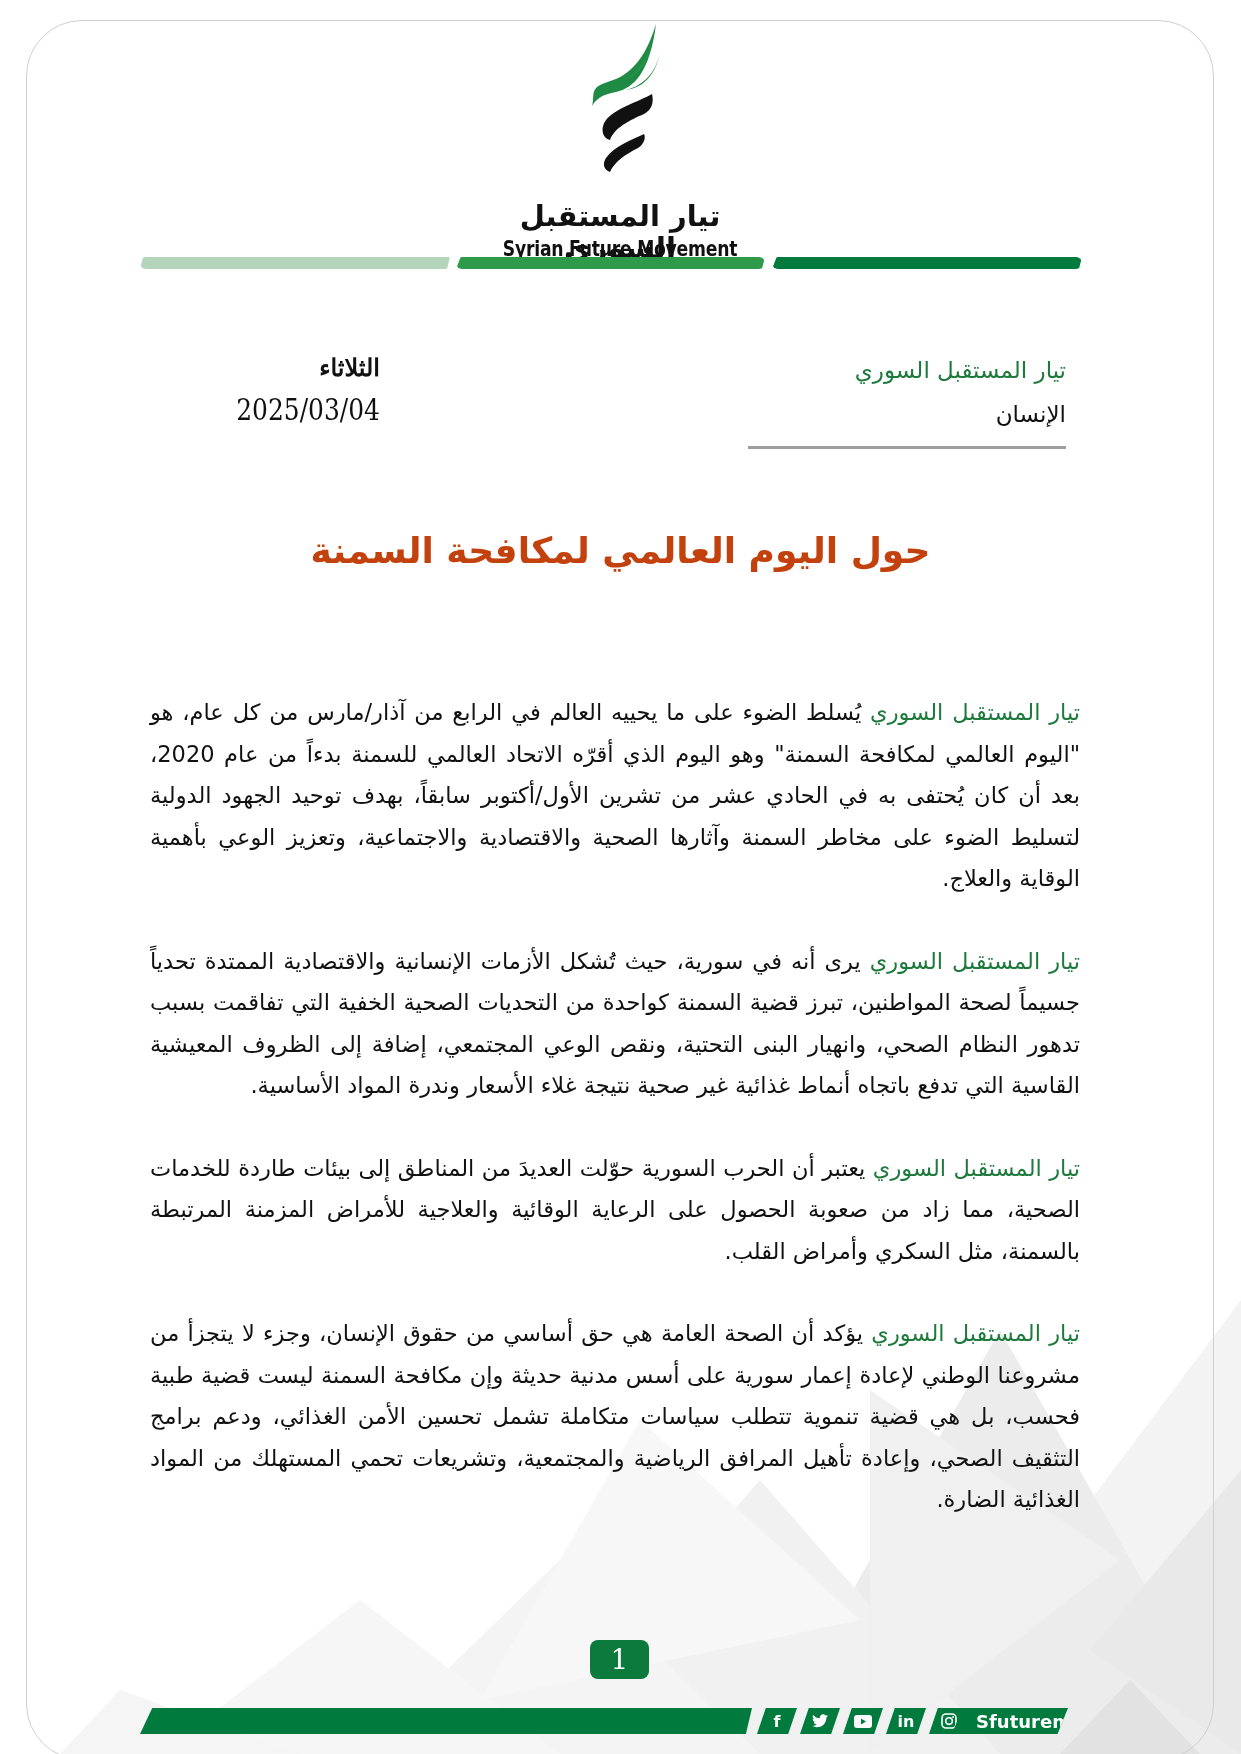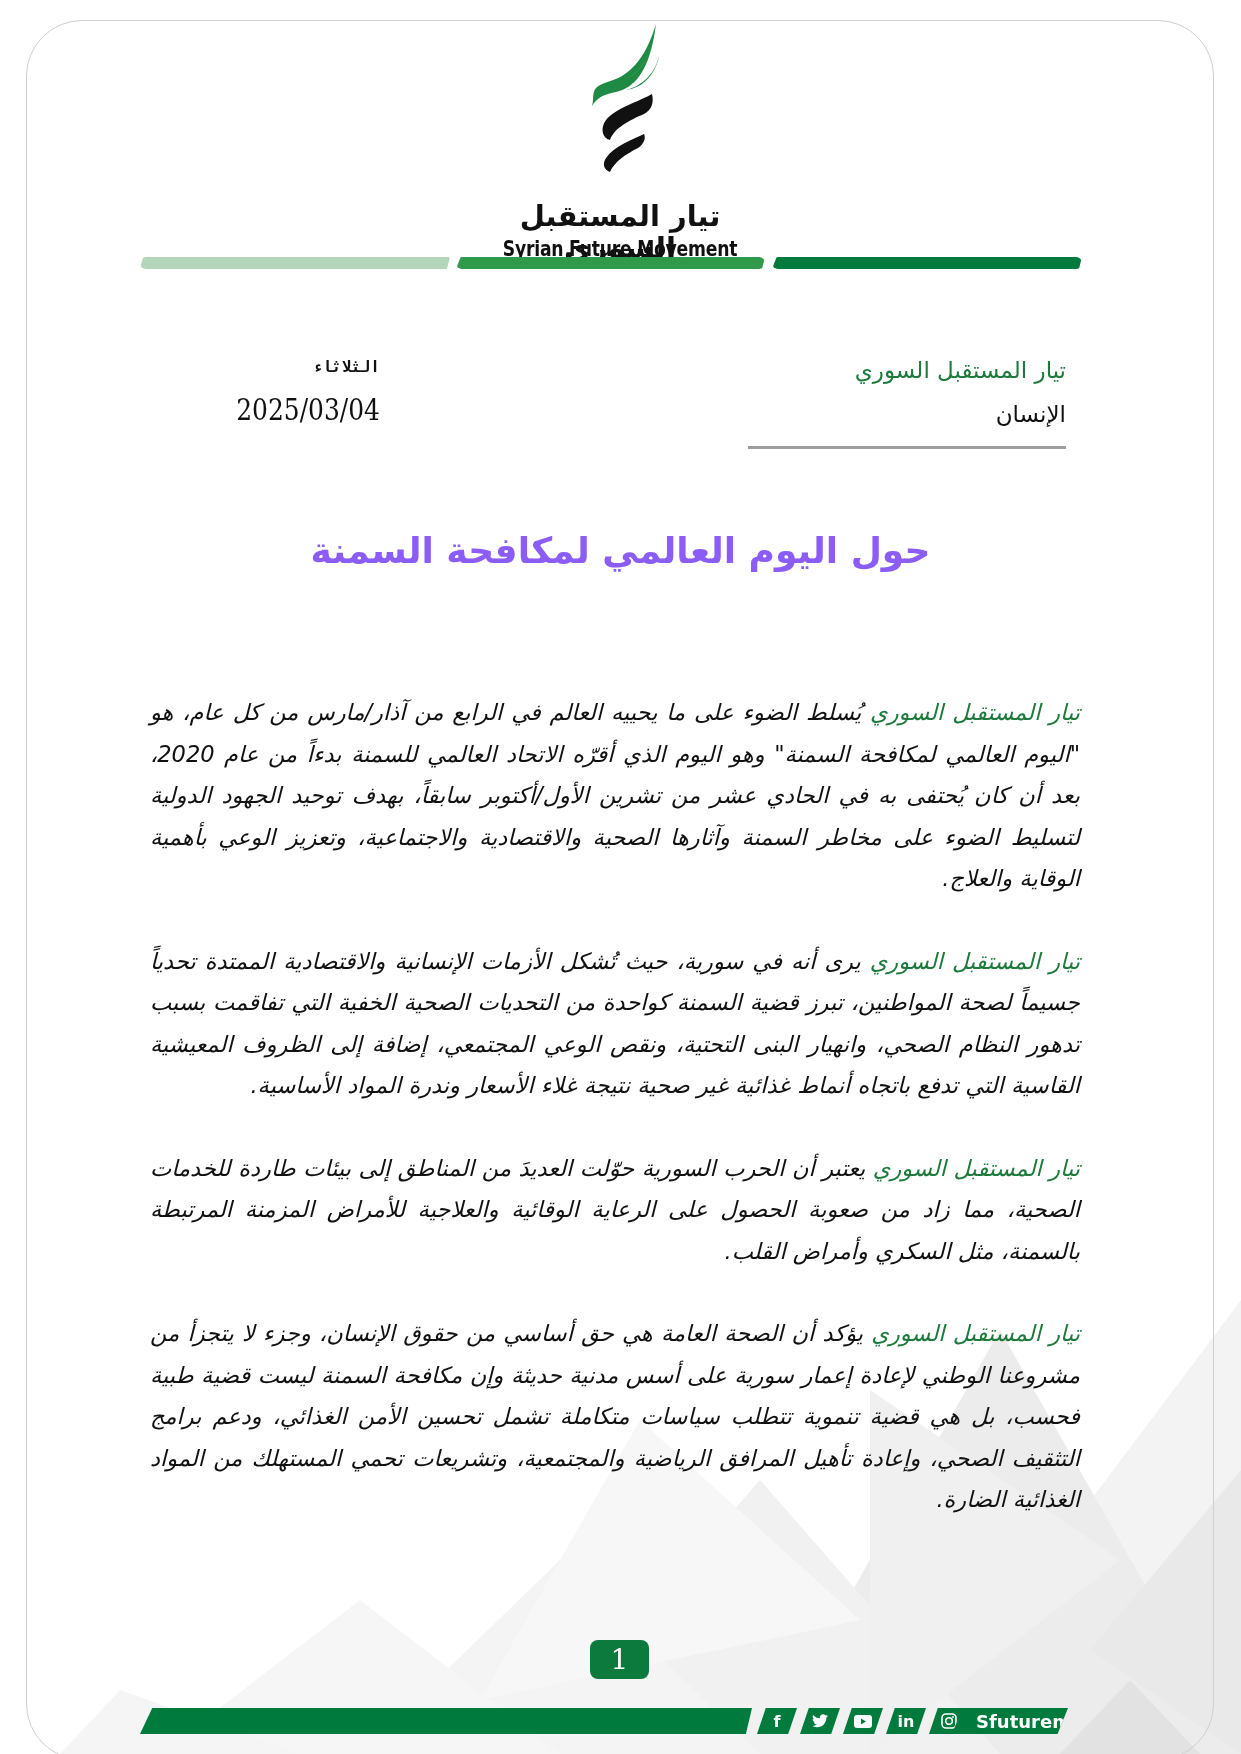--- a/index.html
+++ b/index.html
@@ -40,35 +40,34 @@
   .meta-right {
     position: absolute; right: 175px; top: 348px; width: 320px; direction: rtl; text-align: right; z-index: 2;
     font-family: "DejaVu Sans", sans-serif; font-size: 23px; line-height: 44px;
   }
   .meta-right .org { color: #1e7a3c; }
   .meta-right .rule { margin-top: 10px; width: 318px; height: 3px; background: #9e9e9e; }
   .meta-left {
     position: absolute; left: 180px; top: 348px; width: 200px; direction: rtl; text-align: right; z-index: 2;
     font-family: "DejaVu Serif", serif;
   }
-  .meta-left .day { font-family: Liberation Mono, monospace; font-weight: bold; font-size: 16px; line-height: 40px; }
+  .meta-left .day { font-family: Liberation Serif, serif; font-weight: bold; font-size: 24px; line-height: 40px; }
   .meta-left .date { font-size: 29px; line-height: 44px; transform: scaleX(0.86); transform-origin: right center; }
 
   
   .doc-title {
     position: absolute; left: 200px; width: 841px; top: 530px; text-align: center; direction: rtl; z-index: 2;
-    font-family: "DejaVu Sans", sans-serif; font-weight: bold; font-size: 36px; color: #8b5cf6;
+    font-family: "DejaVu Sans", sans-serif; font-weight: bold; font-size: 36px; color: #c2410c;
   }
 
   
   .body {
     position: absolute; left: 150px; width: 930px; top: 692px; direction: rtl; text-align: justify; z-index: 2;
     font-family: "DejaVu Sans", sans-serif; font-size: 22.5px; line-height: 41.5px; color: #111;
     text-align-last: right;
-    font-style: italic;
   }
   .body p { margin-bottom: 41px; }
   .body .org { color: #1e7a3c; }
 
   
   .page-num {
     position: absolute; left: 590px; top: 1640px; width: 59px; height: 39px; background: #0c7a3d; color: #fff;
     border-radius: 8px; text-align: center; line-height: 39px; z-index: 3;
     font-family: "DejaVu Serif", serif; font-size: 28px;
   }

